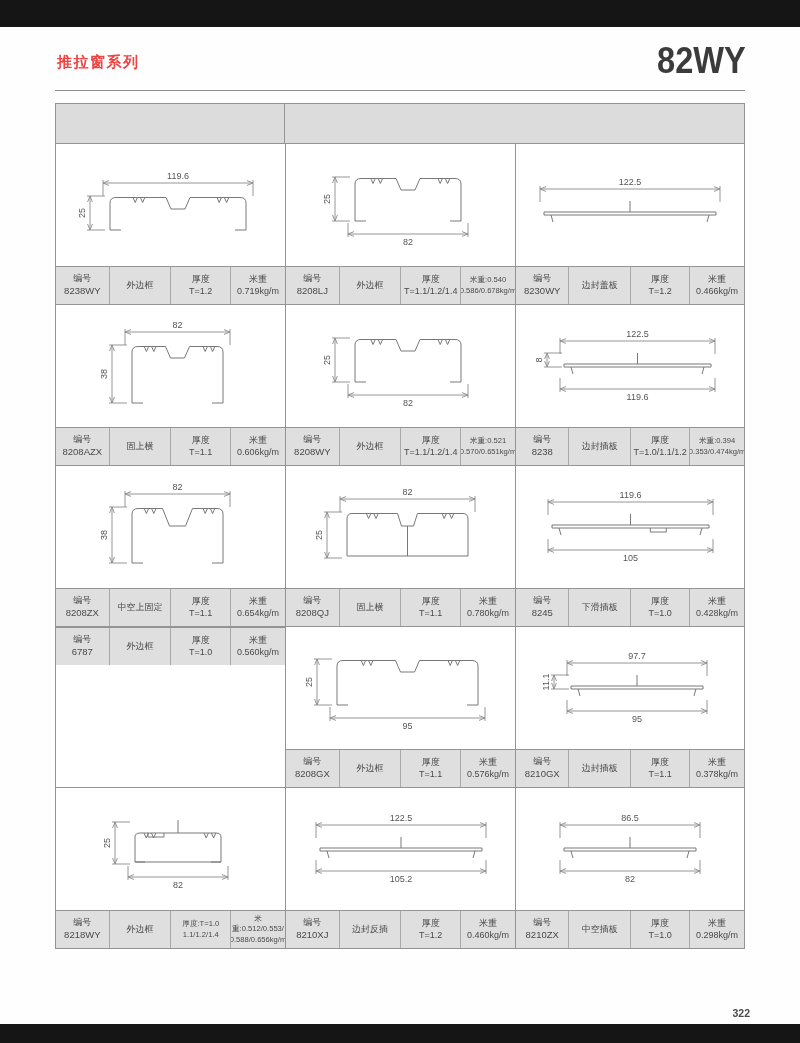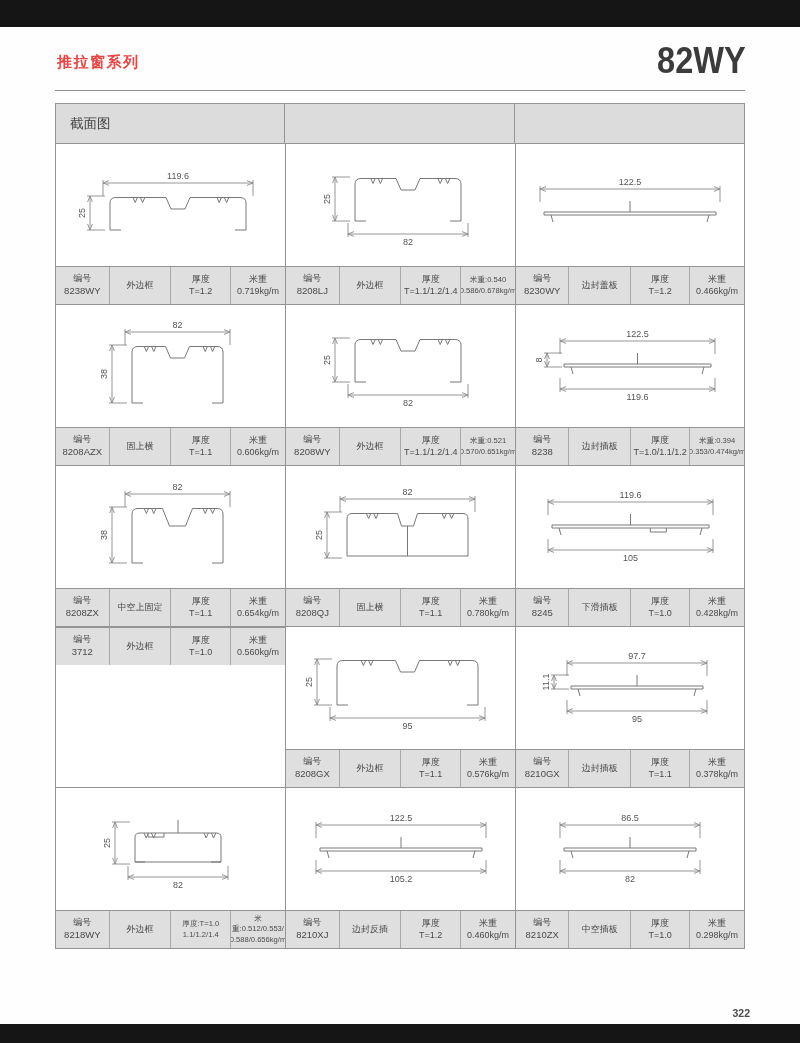--- a/index.html
+++ b/index.html
@@ -37,21 +37,20 @@
 <body>
 
 <div class="topbar"></div>
 
 <div class="series">推拉窗系列</div>
 <div class="model">82WY</div>
 <div class="rule"></div>
 
 <div class="sect">
   <div class="shead">
-    <div>截面图</div>
     <div></div>
     <div></div>
   </div>
   <div class="grid">
       <div class="cell c1">
         <div class="draw">
           <svg width="196" height="70" viewBox="0 0 196 70" xmlns="http://www.w3.org/2000/svg">
             <g transform="translate(30 24)" stroke="#787878" stroke-width="1" fill="none" stroke-linejoin="round">
               <path d="M7 36 L7 9 Q7 3.5 13 3.5 L63 3.5 L68 15 L82 15 L87 3.5 L137 3.5 Q143 3.5 143 9 L143 36"></path>
               <path d="M7 36 h11 M143 36 h-11"></path>
@@ -377,21 +376,21 @@
           <div class="mc w4">
             <div class="">米重</div>
             <div class="">0.428kg/m</div>
           </div>
         </div>
       </div>
       <div class="cell c1">
         <div class="mini">
           <div class="mc w1">
             <div class="">编号</div>
-            <div class="code">3712</div>
+            <div class="code">6787</div>
           </div>
           <div class="mc w2">
             <div class="">外边框</div>
           </div>
           <div class="mc w3">
             <div class="">厚度</div>
             <div class="">T=1.0</div>
           </div>
           <div class="mc w4">
             <div class="">米重</div>

